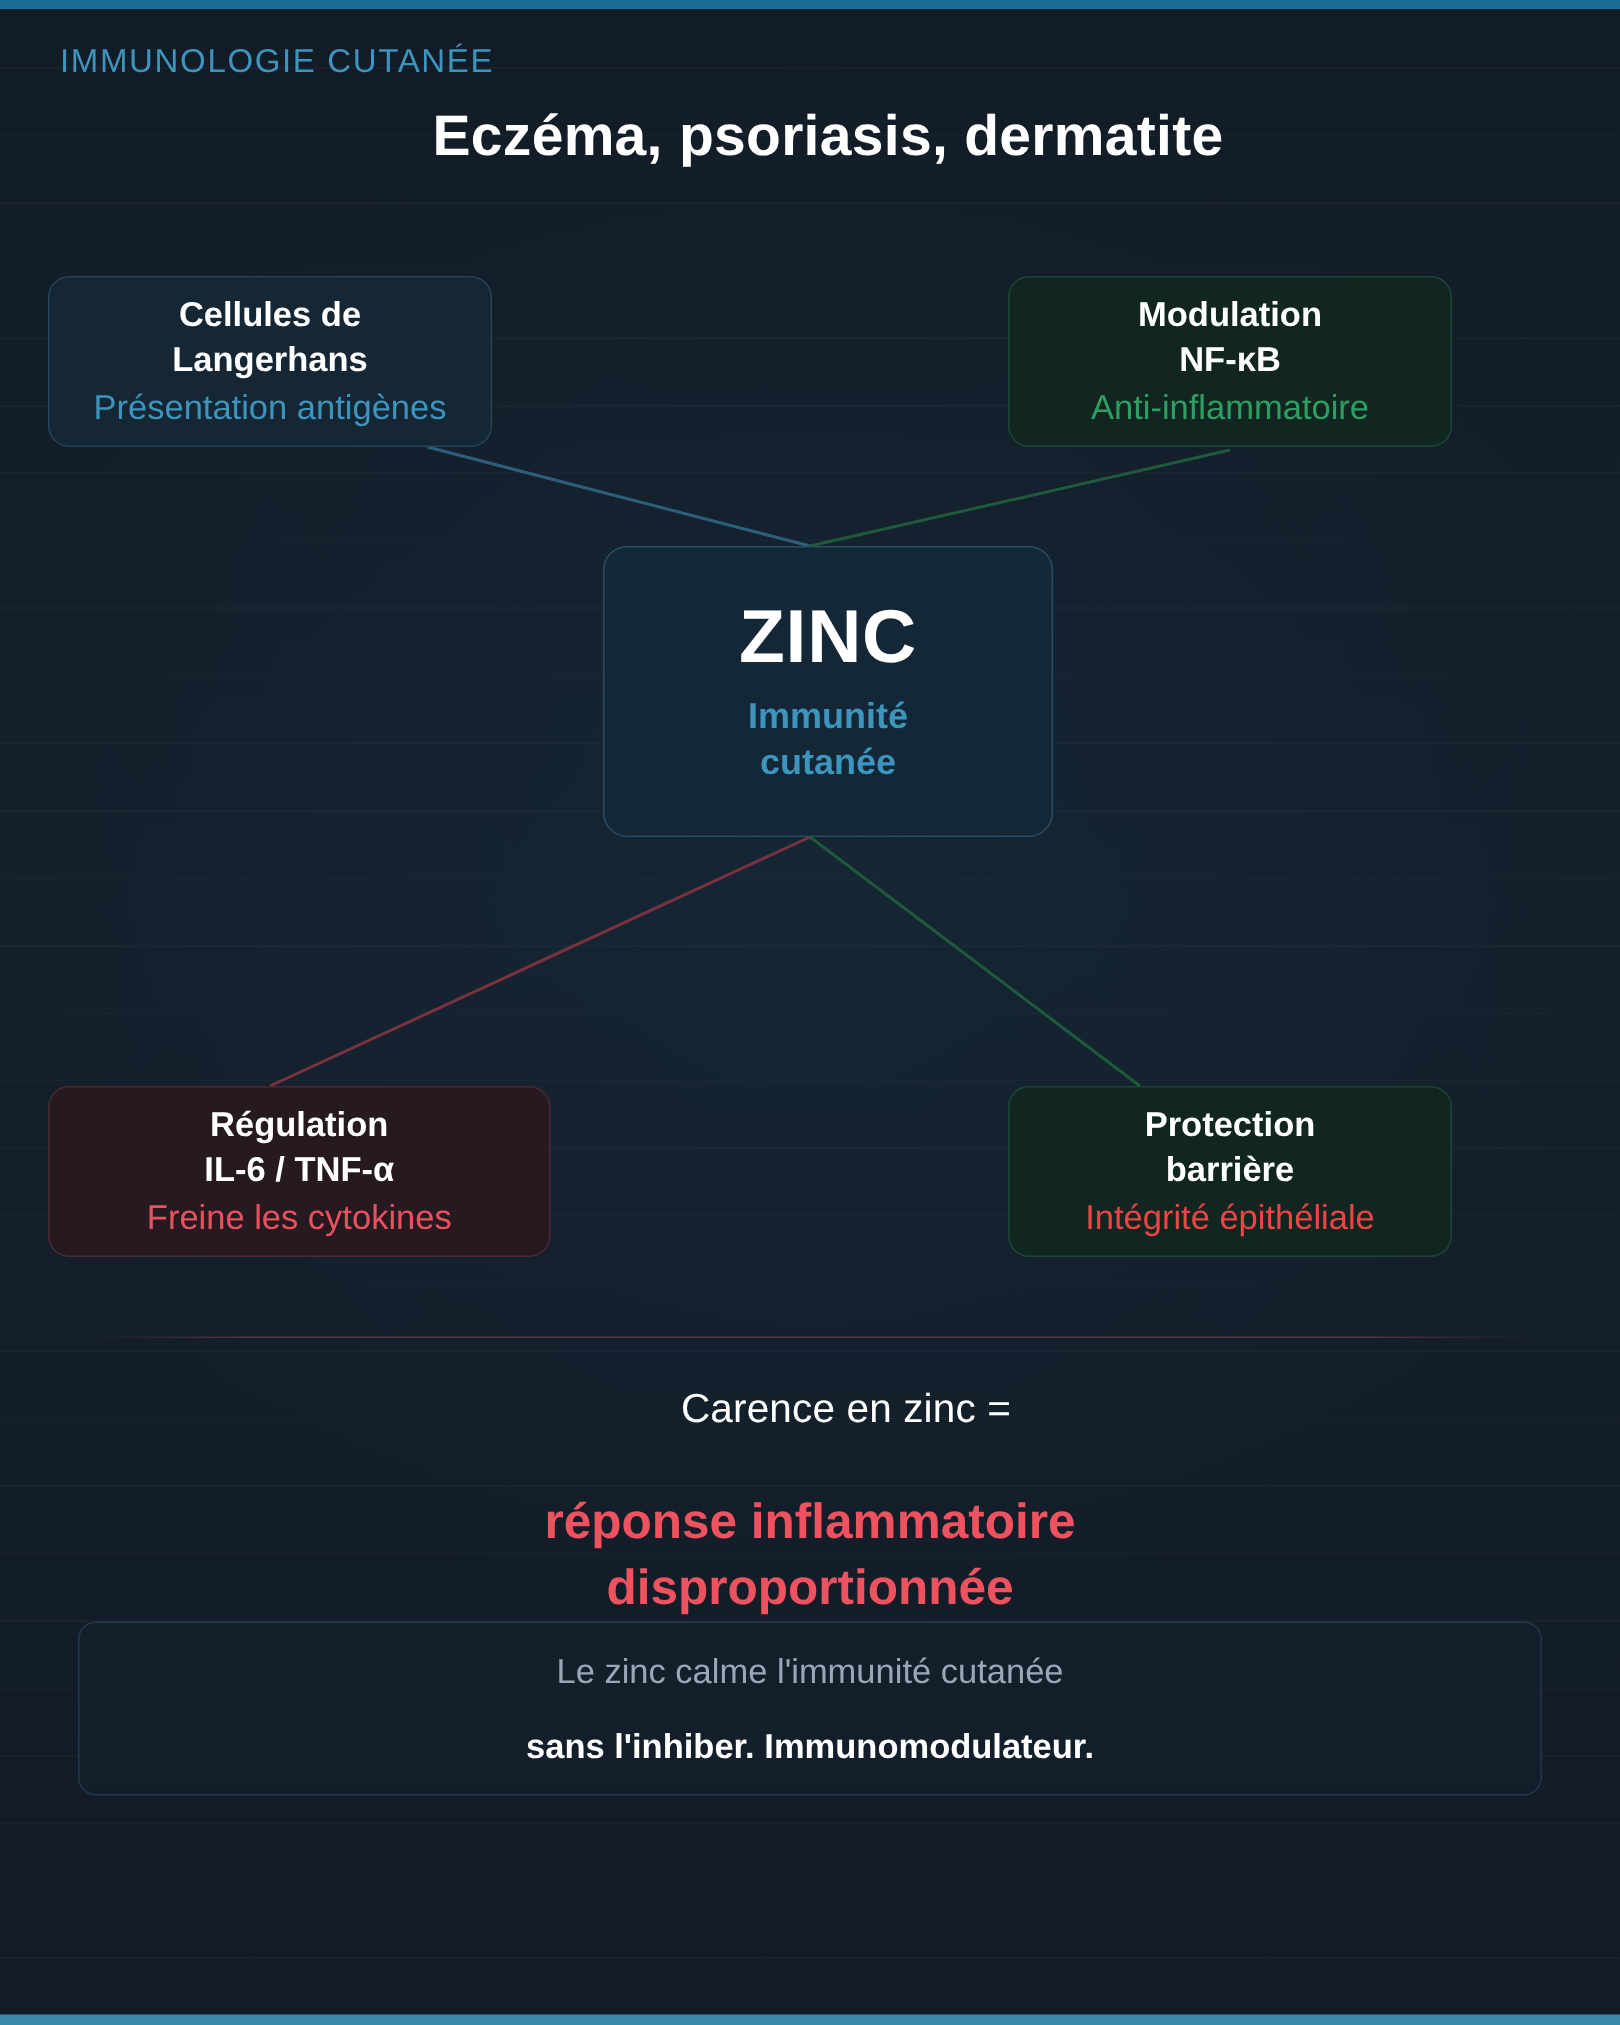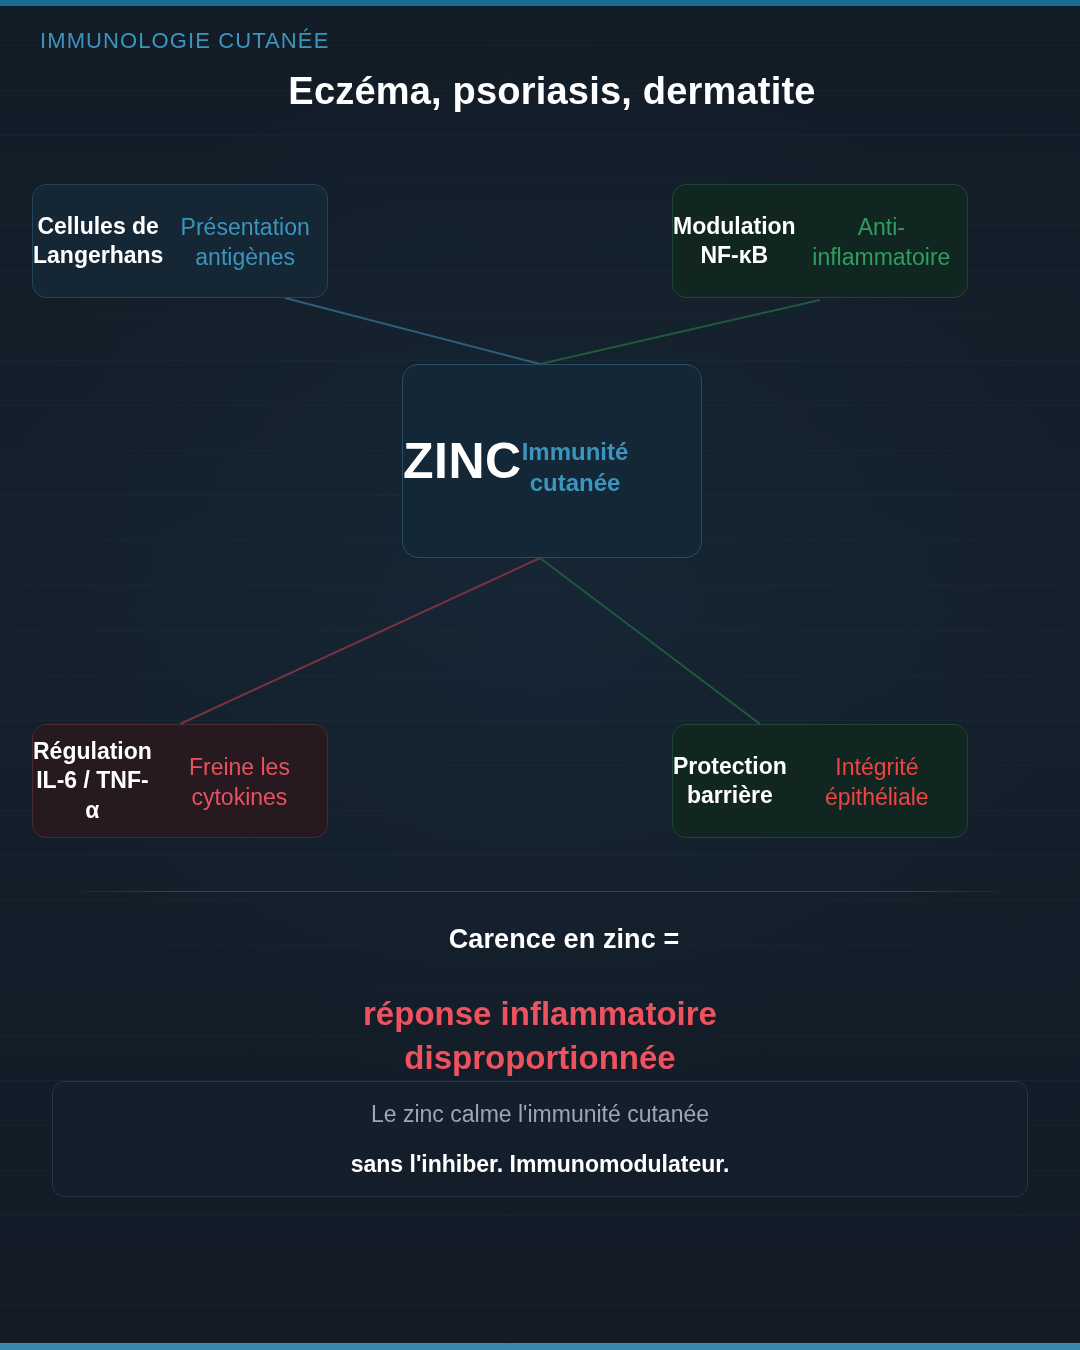--- a/index.html
+++ b/index.html
@@ -97,22 +97,23 @@
     pointer-events: none;
   }
 
   
   .node {
     position: absolute;
     box-sizing: border-box;
     border-radius: 14px;
     text-align: center;
     display: flex;
-    flex-direction: row;
+    flex-direction: column;
     align-items: center;
+    justify-content: center;
   }
   .node .node-title {
     font-size: 23px;
     font-weight: bold;
     color: #ffffff;
     line-height: 1.28;
     white-space: pre-line;
   }
   .node .node-sub {
     font-size: 23px;
@@ -130,21 +131,21 @@
   #node-langerhans .node-sub { color: #3d94bd; }
 
   #node-nfkb {
     left: 672px; top: 184px;  width: 296px; height: 114px;
     background: #112620;
     border: 1px solid #1e4635;
   }
   #node-nfkb .node-sub { color: #2f9e63; }
 
   #node-il6 {
-    left: 32px;  top: 724px;  width: 296px; height: 114px;
+    left: 32px;  top: 724px;  width: 335px; height: 114px;
     background: #261920;
     border: 1px solid #4b2b33;
   }
   #node-il6 .node-sub { color: #e8525f; }
 
   #node-barriere {
     left: 672px; top: 724px;  width: 296px; height: 114px;
     background: #112620;
     border: 1px solid #1e4635;
   }
@@ -191,21 +192,21 @@
   
   #conclusion {
     position: absolute;
     left: 0;
     top: 924px;
     width: 1080px;
     text-align: center;
   }
   #conclusion-lead {
     font-size: 27px;
-    font-weight: bold;
+    font-weight: normal;
     color: #ffffff;
     letter-spacing: 0.1px;
     padding-left: 48px;
   }
   #conclusion-highlight {
     margin-top: 37px;
     font-size: 33px;
     font-weight: bold;
     color: #ef525f;
     line-height: 1.34;

